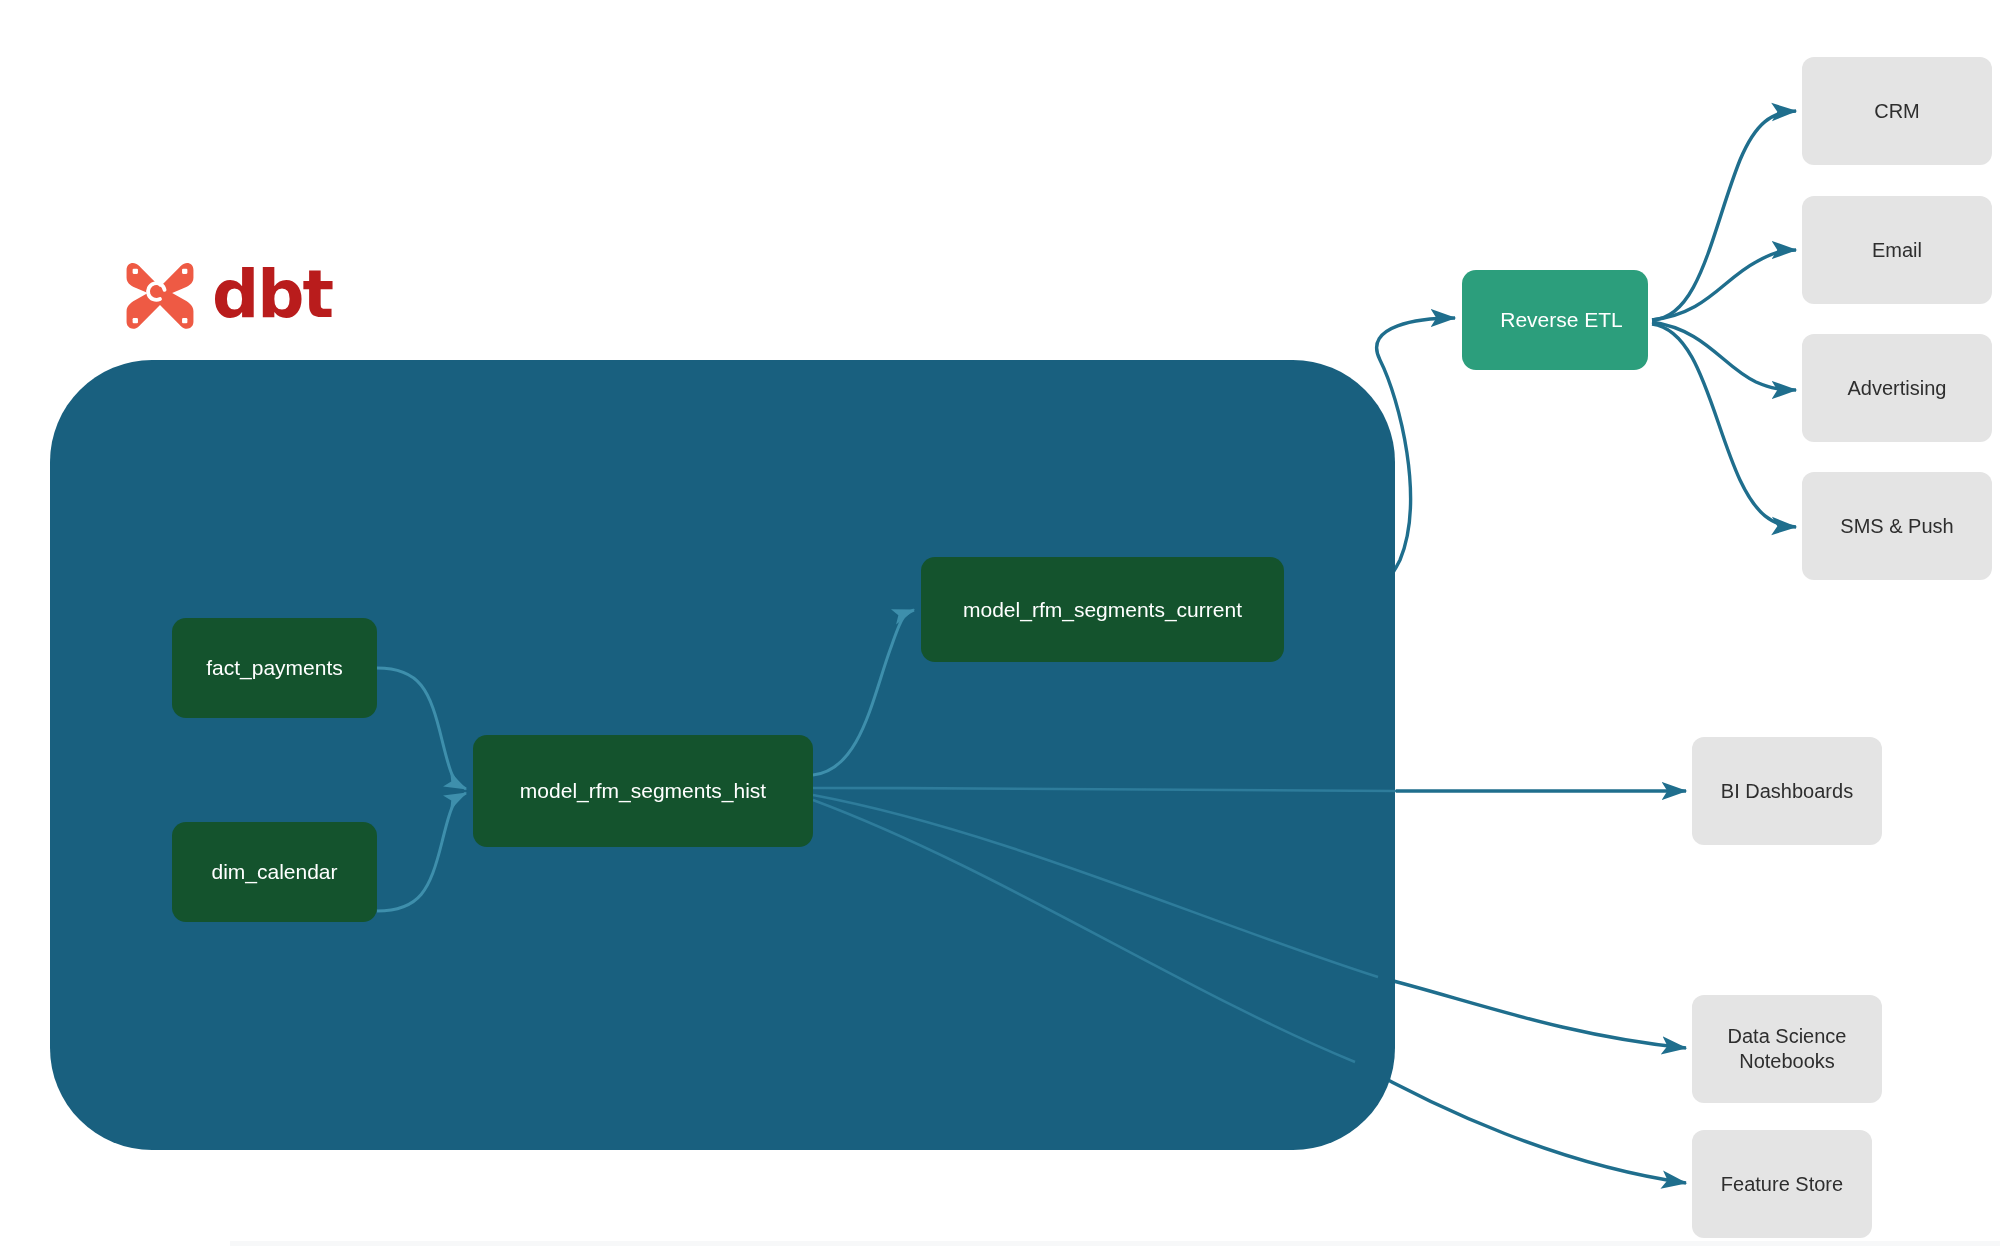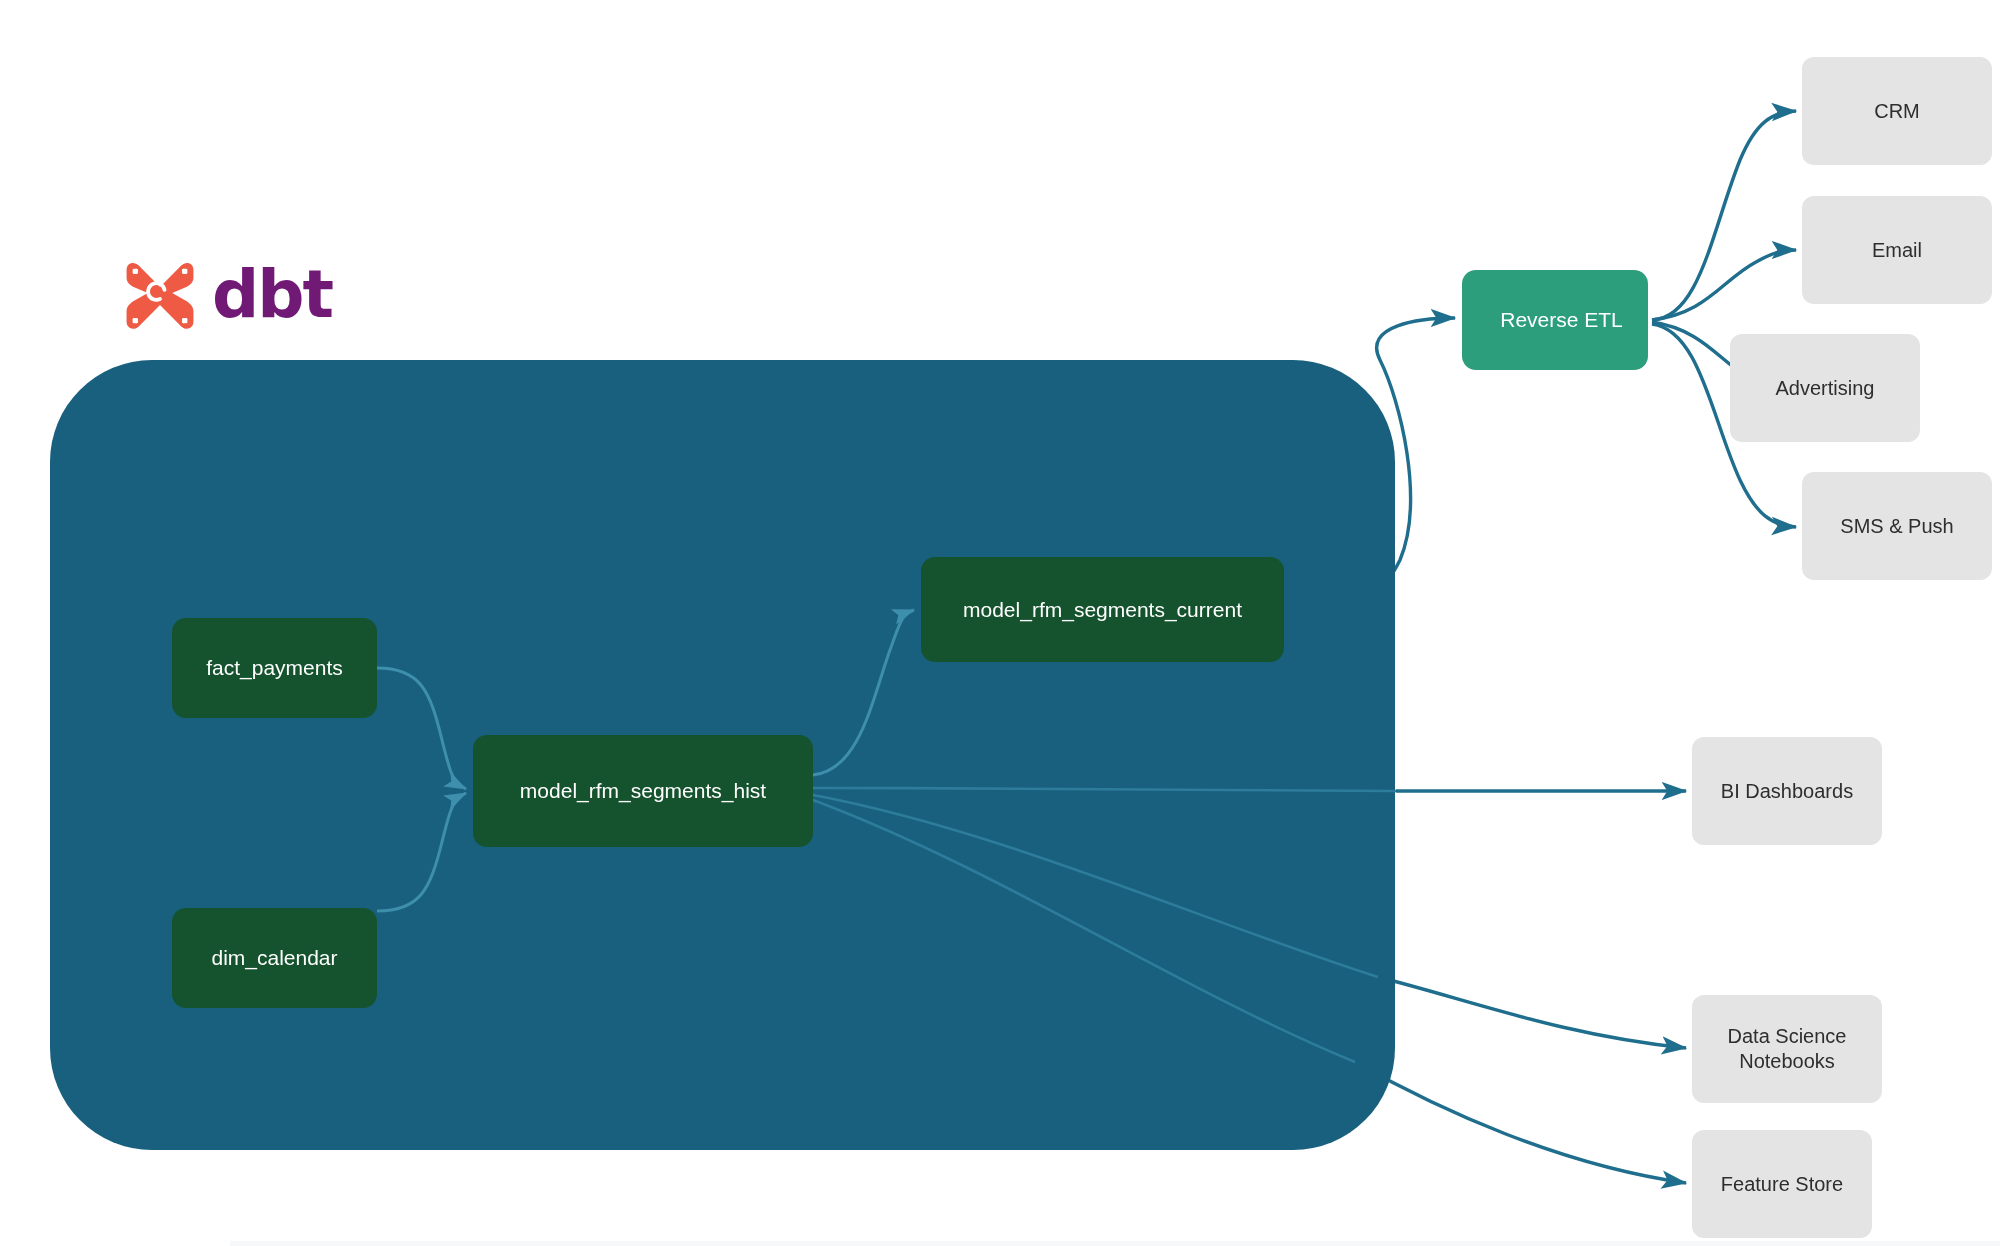--- a/index.html
+++ b/index.html
@@ -37,21 +37,21 @@
     top: 258px;
     display: flex;
     align-items: center;
     gap: 14px;
     z-index: 40;
   }
   #dbt-logo .wordmark {
     font-family: "DejaVu Sans", sans-serif;
     font-size: 66px;
     font-weight: bold;
-    color: #701a75;
+    color: #b91c1c;
     letter-spacing: -2px;
     line-height: 1;
     padding-bottom: 6px;
   }
 
   
   #project-container {
     position: absolute;
     left: 50px;
     top: 360px;
@@ -89,28 +89,28 @@
     background: #E4E4E4;
     color: #2E2E2E;
     border-radius: 12px;
     font-size: 20px;
     line-height: 1.25;
     z-index: 30;
   }
 
   
   #node-fact-payments        { left: 172px;  top: 618px;  width: 205px; height: 100px; }
-  #node-dim-calendar         { left: 172px;  top: 908px;  width: 205px; height: 100px; text-align: center; }
+  #node-dim-calendar         { left: 172px;  top: 822px;  width: 205px; height: 100px; text-align: center; }
   #node-rfm-hist             { left: 473px;  top: 735px;  width: 340px; height: 112px; }
   #node-rfm-current          { left: 921px;  top: 557px;  width: 363px; height: 105px; }
   #node-reverse-etl          { left: 1462px; top: 270px;  width: 186px; height: 100px; }
 
   #dest-crm                  { left: 1802px; top: 57px;   width: 190px; height: 108px; }
   #dest-email                { left: 1802px; top: 196px;  width: 190px; height: 108px; }
-  #dest-advertising          { left: 1730px; top: 334px;  width: 190px; height: 108px; }
+  #dest-advertising          { left: 1802px; top: 334px;  width: 190px; height: 108px; }
   #dest-sms-push             { left: 1802px; top: 472px;  width: 190px; height: 108px; }
   #dest-bi-dashboards        { left: 1692px; top: 737px;  width: 190px; height: 108px; }
   #dest-ds-notebooks         { left: 1692px; top: 995px;  width: 190px; height: 108px; }
   #dest-feature-store        { left: 1692px; top: 1130px; width: 180px; height: 108px; }
 
   
   #bottom-strip {
     position: absolute;
     left: 230px;
     top: 1241px;

